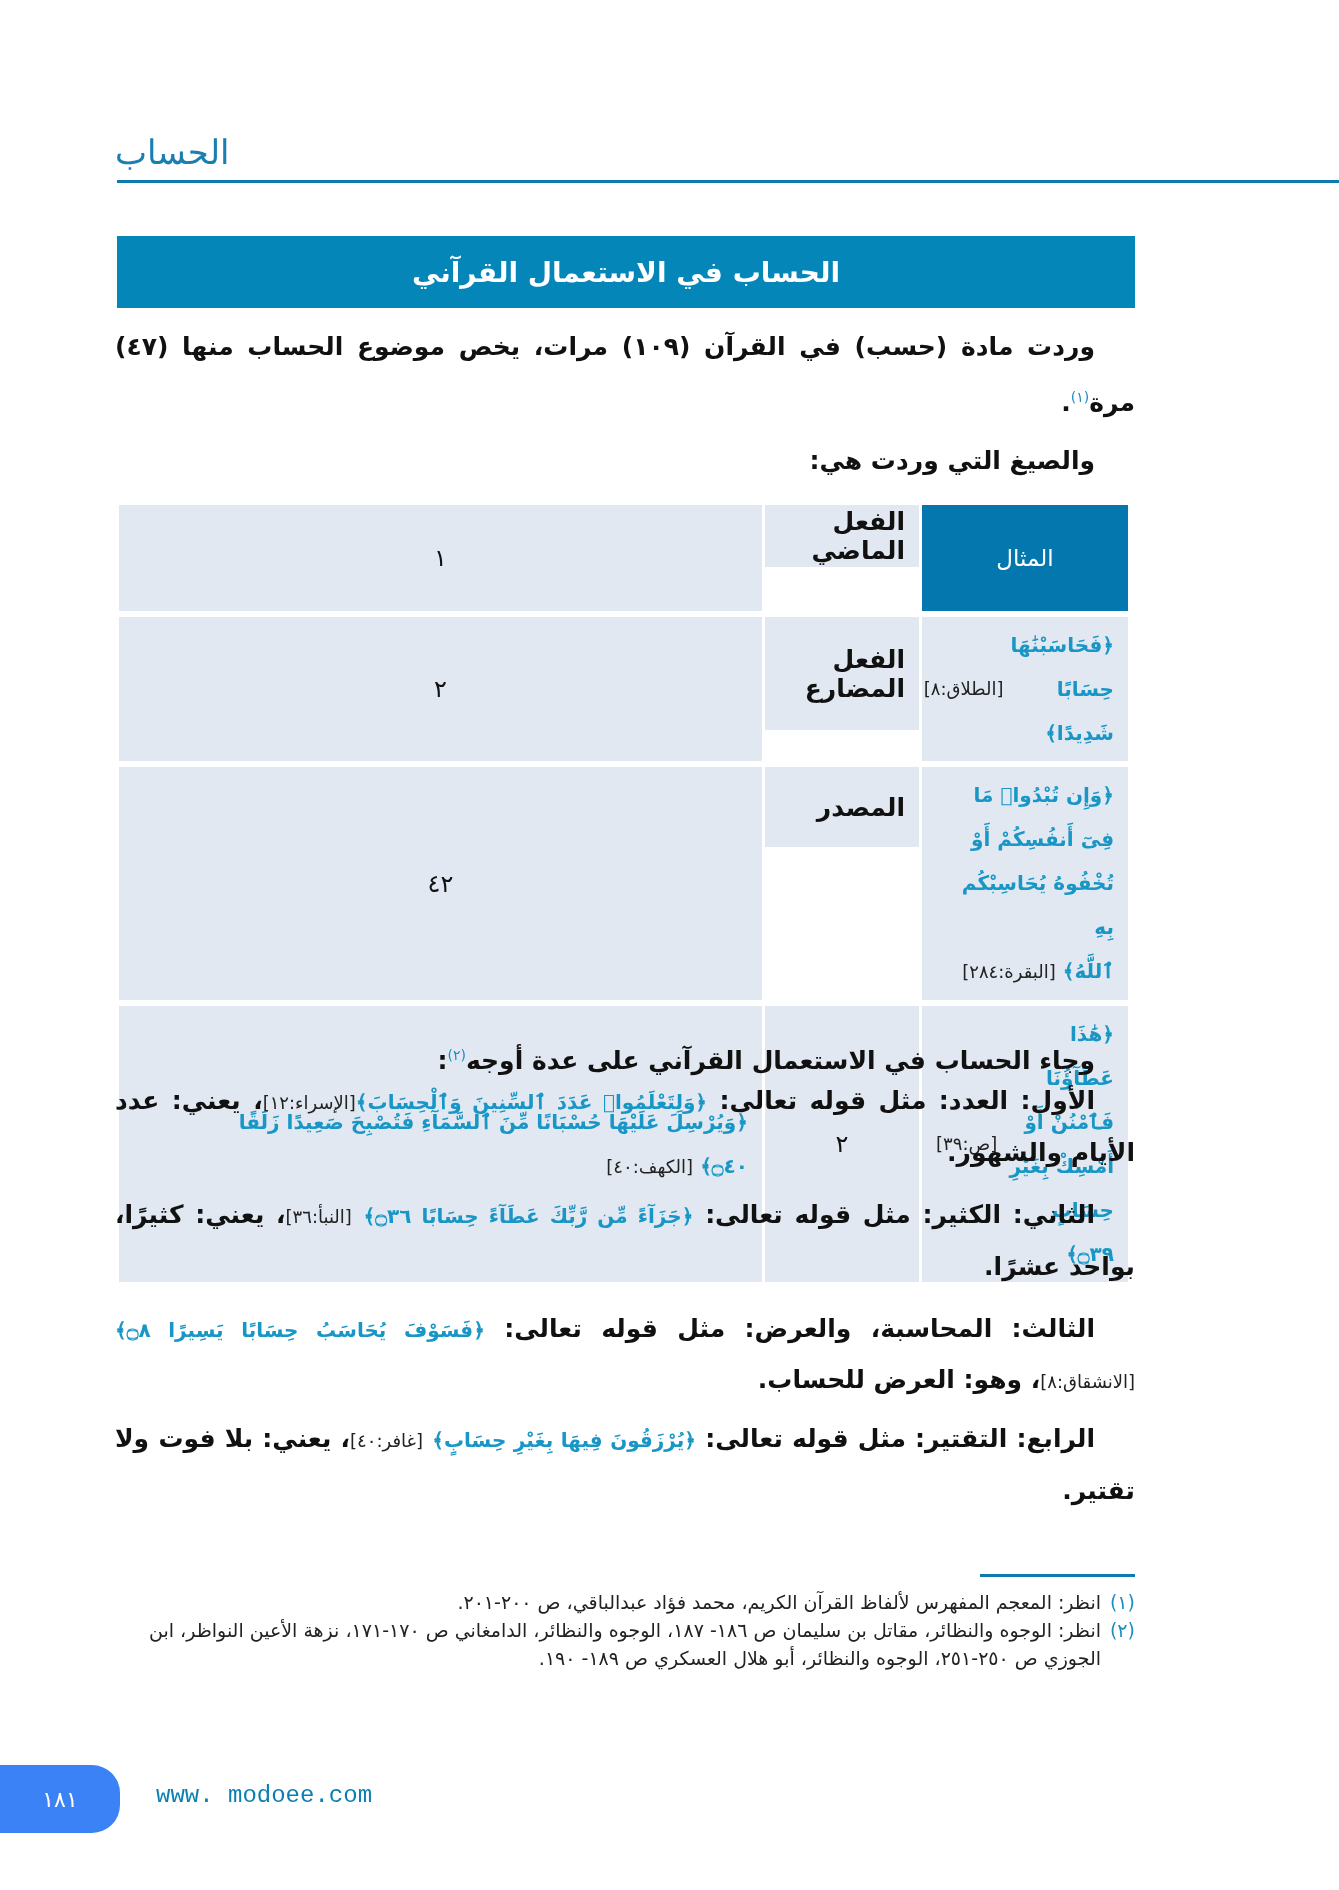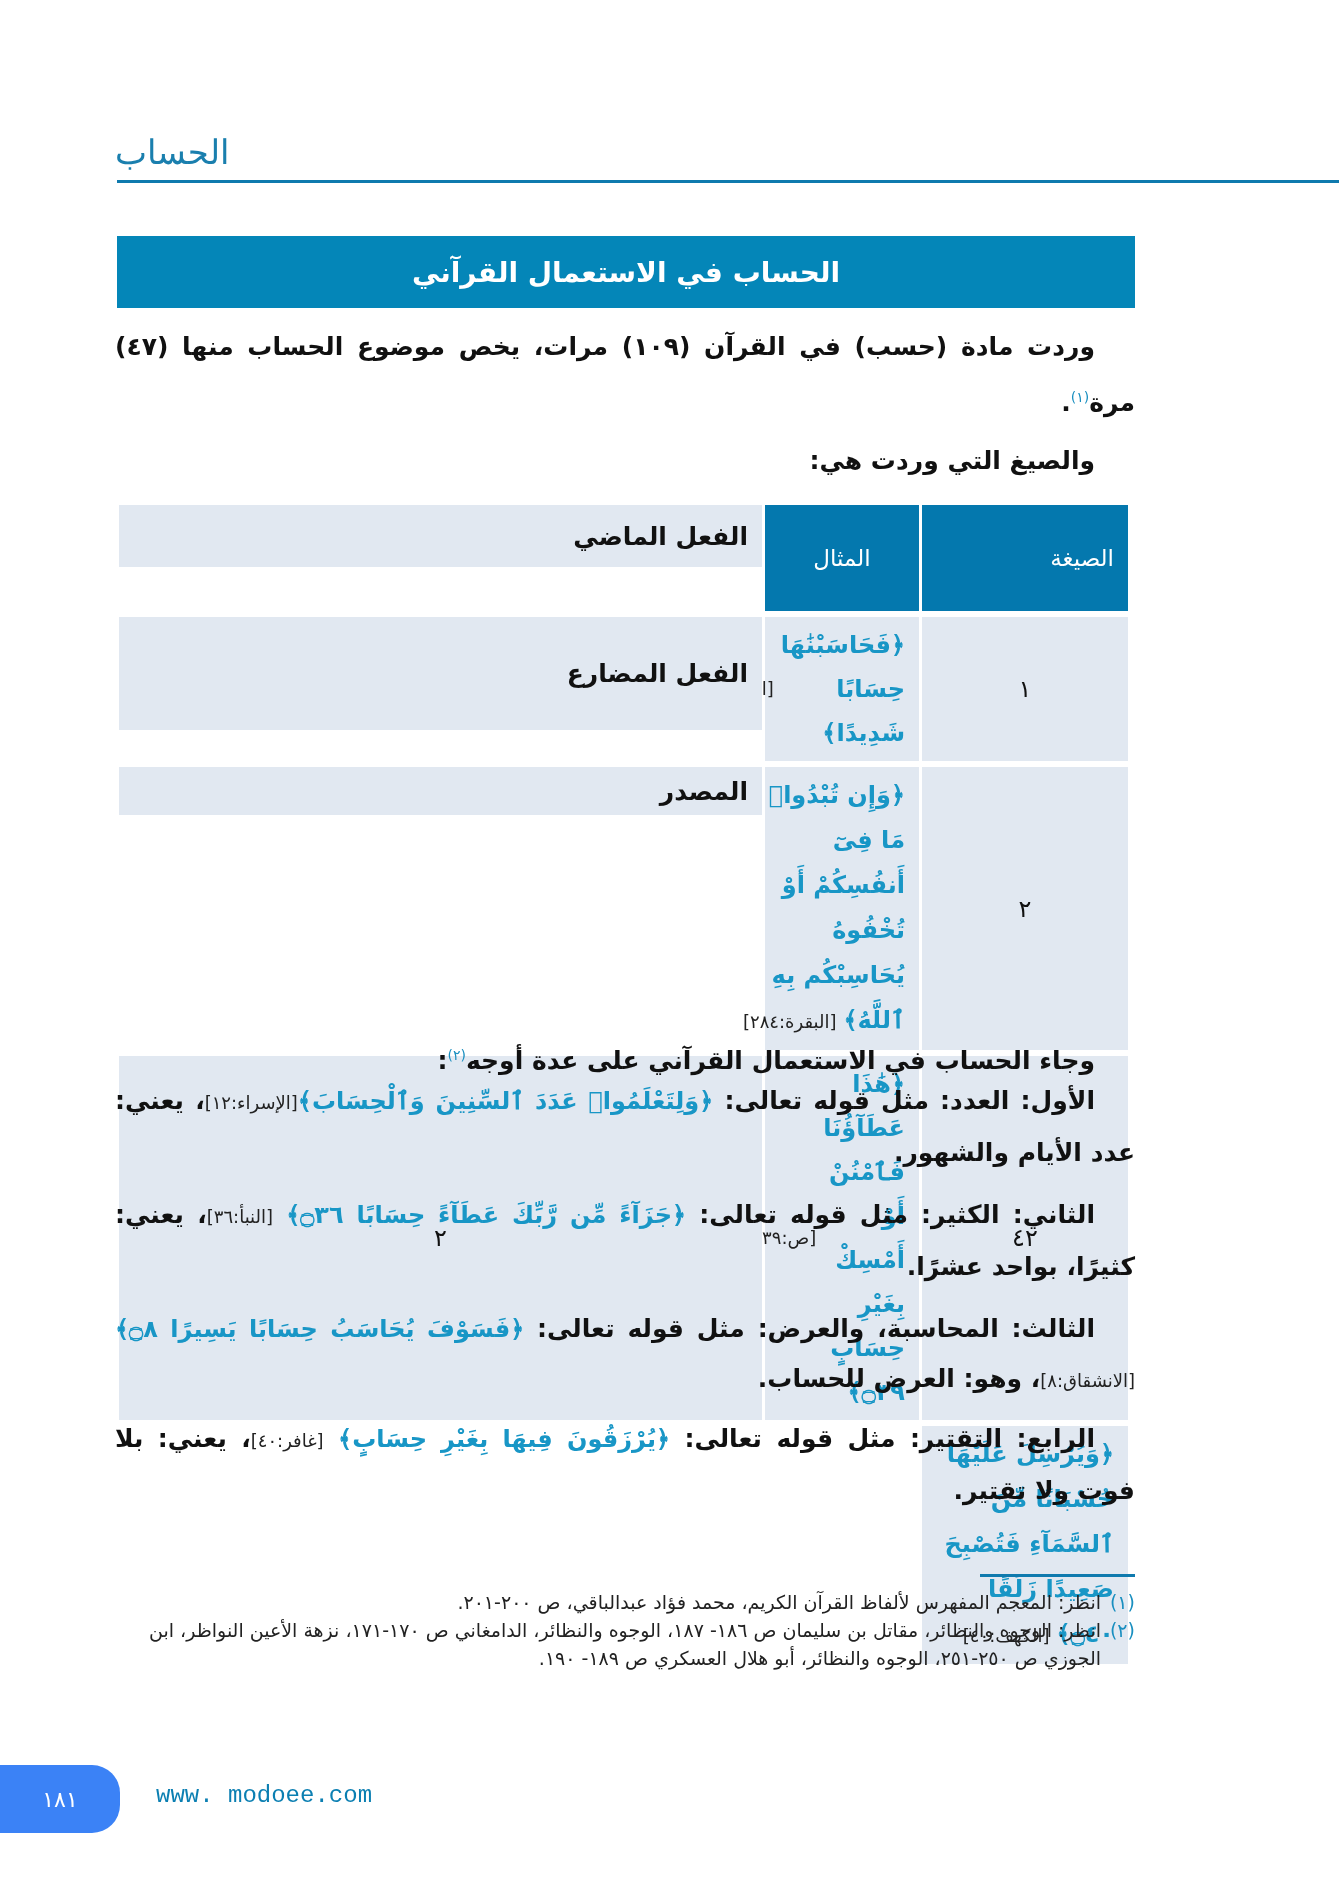--- a/index.html
+++ b/index.html
@@ -35,21 +35,21 @@
       background: #0478ae; color: #fff; height: 106px; display: flex; align-items: center;
       font-size: 23px; text-align: center; justify-content: center; line-height: 34px;
     }
     .th.first { justify-content: flex-start; padding-right: 14px; }
     .td {
       background: #e1e8f1; display: flex; align-items: center; font-size: 24px;
     }
     .td.form { font-weight: bold; font-size: 25px; padding-right: 14px; }
     .td.count { justify-content: center; font-size: 24px; }
     .td.ex { padding: 6px 14px; line-height: 44px; font-size: 22px; }
-    .quran { color: #1896c6; font-weight: bold; font-size: 24px; }
+    .quran { color: #1896c6; font-weight: bold; font-size: 20px; }
     .ref { color: #222; font-size: 18px; font-weight: normal; }
     .fn-rule {
       position: absolute; left: 980px; top: 1574px; width: 155px; height: 3px; background: #0f7aae;
     }
     .footnotes {
       position: absolute; right: 204px; top: 1588px; width: 1020px; direction: rtl;
       font-size: 19px; line-height: 28px; color: #222;
     }
     .footnote { display: flex; }
     .fn-num { color: #1a8fc0; width: 34px; flex-shrink: 0; }
@@ -70,34 +70,33 @@
 <div class="head-rule"></div>
 
 <div class="title-bar">الحساب في الاستعمال القرآني</div>
 
 <div class="para indent" style="top:322px;">
   <span>وردت مادة (حسب) في القرآن (١٠٩) مرات، يخص موضوع الحساب منها (٤٧) مرة</span><sup class="fn">(١)</sup><span>.</span>
 </div>
 <div class="para indent" style="top:436px;">والصيغ التي وردت هي:</div>
 
 <div class="table">
-  <div class="th first">الصيغة</div>
   <div class="th">المثال</div>
 
   <div class="td form" style="height:62px;">الفعل الماضي</div>
   <div class="td count">١</div>
   <div class="td ex"><span class="quran">﴿فَحَاسَبْنَٰهَا حِسَابًا شَدِيدًا﴾</span>&nbsp;<span class="ref">[الطلاق:٨]</span></div>
 
   <div class="td form" style="height:113px;">الفعل المضارع</div>
   <div class="td count">٢</div>
   <div class="td ex">
       <div><span class="quran">﴿وَإِن تُبْدُوا۟ مَا فِىٓ أَنفُسِكُمْ أَوْ تُخْفُوهُ يُحَاسِبْكُم بِهِ ٱللَّهُ﴾</span>&nbsp;<span class="ref">[البقرة:٢٨٤]</span></div>
     </div>
 
-  <div class="td form" style="height:48px;">المصدر</div>
+  <div class="td form" style="height:80px;">المصدر</div>
   <div class="td count">٤٢</div>
   <div class="td ex"><span class="quran">﴿هَٰذَا عَطَآؤُنَا فَٱمْنُنْ أَوْ أَمْسِكْ بِغَيْرِ حِسَابٍ ۝٣٩﴾</span>&nbsp;<span class="ref">[ص:٣٩]</span></div>
 
   <div class="td count">٢</div>
   <div class="td ex">
       <div><span class="quran">﴿وَيُرْسِلَ عَلَيْهَا حُسْبَانًا مِّنَ ٱلسَّمَآءِ فَتُصْبِحَ صَعِيدًا زَلَقًا ۝٤٠﴾</span>&nbsp;<span class="ref">[الكهف:٤٠]</span></div>
     </div>
 </div>
 
 <div class="para indent" style="top:1030px;">

